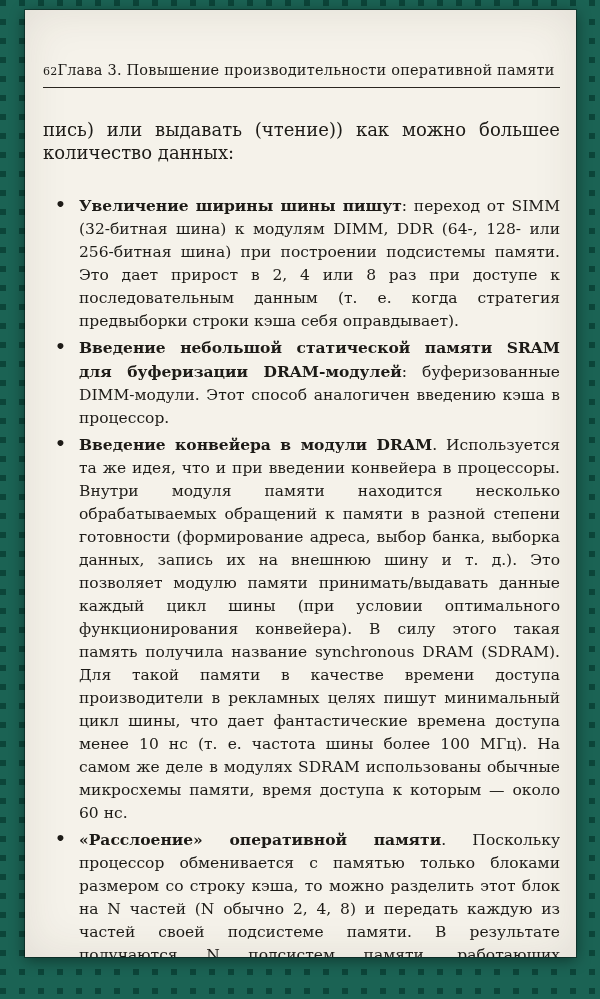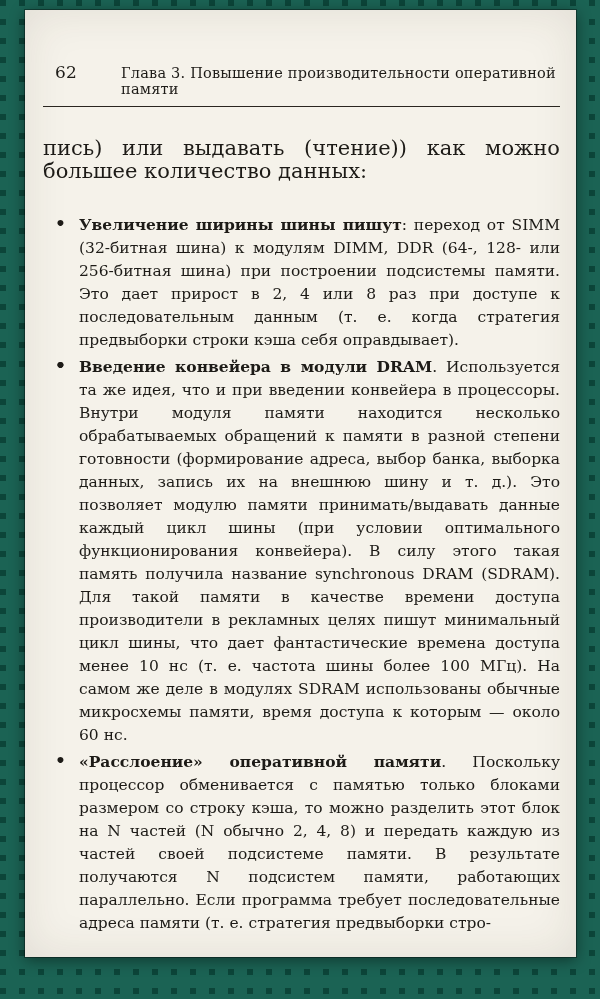--- a/index.html
+++ b/index.html
@@ -28,25 +28,25 @@
     overflow: hidden;
   }
   .header {
     display: flex;
     align-items: baseline;
     font-size: 14.5px;
     letter-spacing: .2px;
     border-bottom: 1.5px solid #2a2620;
     padding-bottom: 9px;
   }
-  .pagenum { font-size: 17px; margin-left: 12px; }
-  .chapter { margin-left: 44px; }
+  .pagenum { font-size: 11px; }
+  .chapter { }
   .intro {
     margin: 30px 0 0 0;
-    font-size: 21px;
+    font-size: 18px;
     line-height: 23px;
     text-align: justify;
   }
   .list {
     list-style: none;
     margin: 30px 0 0 0;
     padding: 0 0 0 10px;
   }
   .item {
     position: relative;
@@ -80,20 +80,21 @@
 
     <ul class="list">
 
       <li class="item">
         <span class="marker">•</span>
         <span><b class="lead">Увеличение ширины шины пишут</b><span>: переход от SIMM (32-битная шина) к модулям DIMM, DDR (64-, 128- или 256-битная шина) при построении подсистемы памяти. Это дает прирост в 2, 4 или 8 раз при доступе к последовательным данным (т. е. когда стратегия предвыборки строки кэша себя оправдывает).</span></span>
       </li>
 
       <li class="item">
         <span class="marker">•</span>
+        <span><b class="lead">Введение небольшой статической памяти SRAM для буферизации DRAM-модулей</b><span>: буферизованные DIMM-модули. Этот способ аналогичен введению кэша в процессор.</span></span>
       </li>
 
       <li class="item">
         <span class="marker">•</span>
         <span><b class="lead">Введение конвейера в модули DRAM</b><span>. Используется та же идея, что и при введении конвейера в процессоры. Внутри модуля памяти находится несколько обрабатываемых обращений к памяти в разной степени готовности (формирование адреса, выбор банка, выборка данных, запись их на внешнюю шину и т. д.). Это позволяет модулю памяти принимать/выдавать данные каждый цикл шины (при условии оптимального функционирования конвейера). В силу этого такая память получила название synchronous DRAM (SDRAM). Для такой памяти в качестве времени доступа производители в рекламных целях пишут минимальный цикл шины, что дает фантастические времена доступа менее 10 нс (т. е. частота шины более 100 МГц). На самом же деле в модулях SDRAM использованы обычные микросхемы памяти, время доступа к которым — около 60 нс.</span></span>
       </li>
 
       <li class="item">
         <span class="marker">•</span>
         <span><b class="lead">«Расслоение» оперативной памяти</b><span>. Поскольку процессор обменивается с памятью только блоками размером со строку кэша, то можно разделить этот блок на N частей (N обычно 2, 4, 8) и передать каждую из частей своей подсистеме памяти. В результате получаются N подсистем памяти, работающих параллельно. Если программа требует последовательные адреса памяти (т. е. стратегия предвыборки стро-</span></span>

